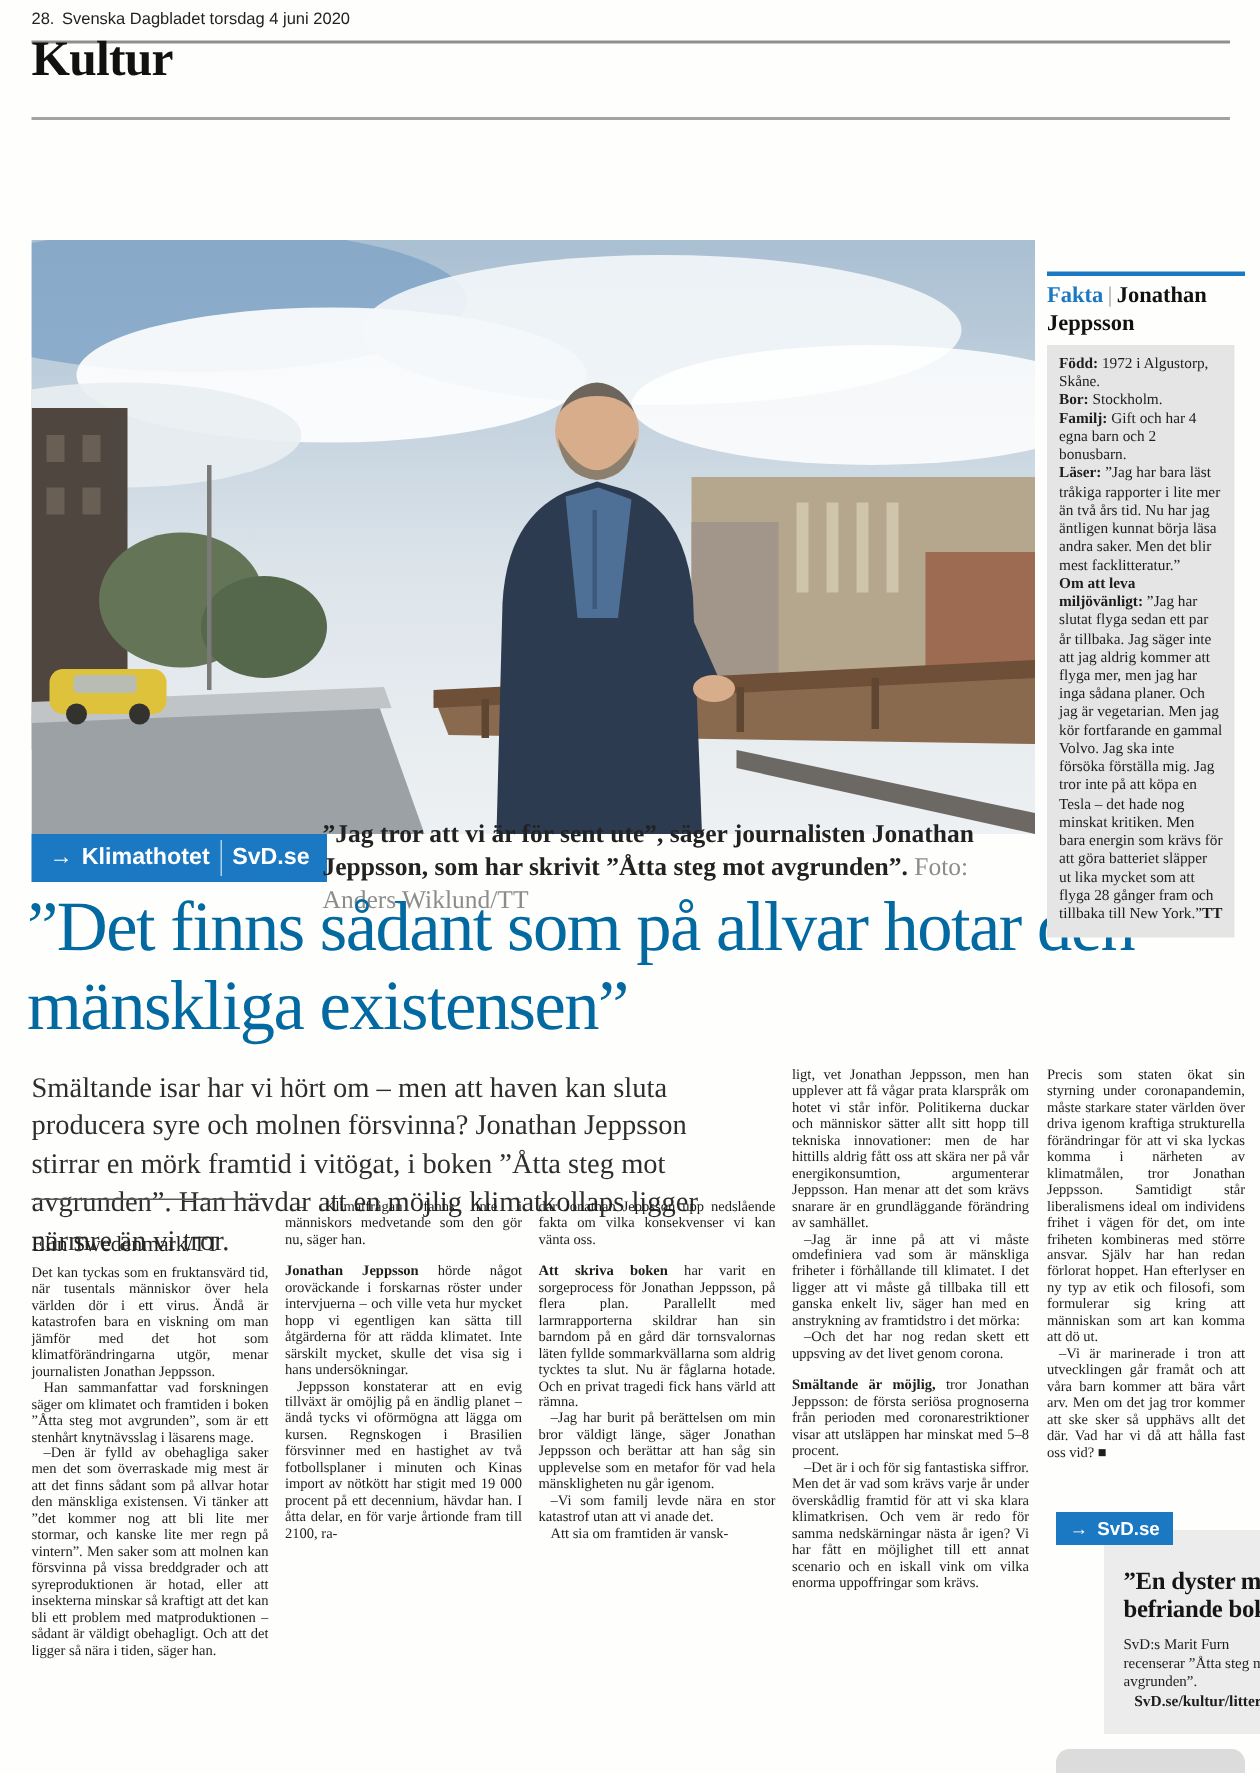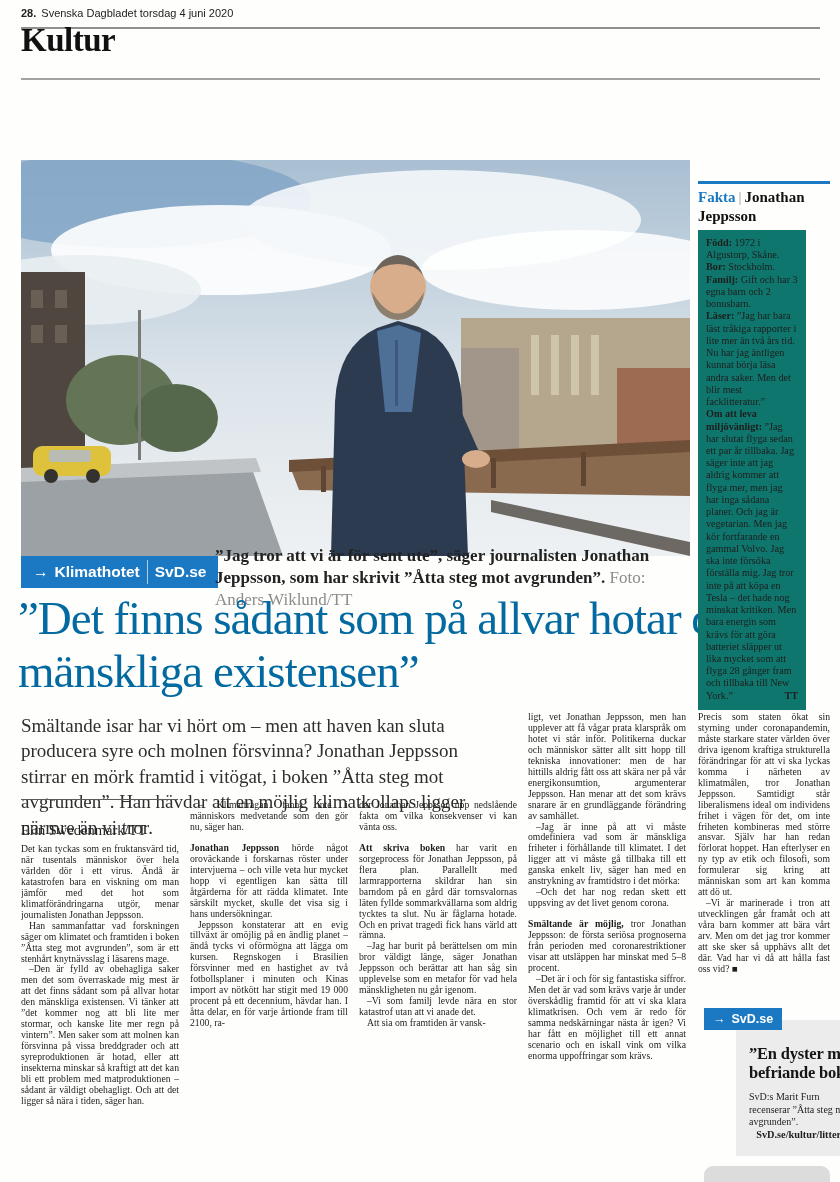--- a/index.html
+++ b/index.html
@@ -5,21 +5,21 @@
   html,body{margin:0;padding:0;}
   body{
     width:840px;height:1182px;position:relative;overflow:hidden;
     background:#fefefd;color:#1d1d1b;
     font-family:"Liberation Serif", serif;
   }
   .abs{position:absolute;}
 
   
   .masthead{top:7px;left:21px;font-family:"Liberation Sans",sans-serif;font-size:11px;color:#222;}
-  .masthead .pgnum{font-weight:bold;margin-right:5px;}
+  .masthead .pgnum{font-weight:normal;margin-right:5px;}
   .rule{background:#8f8f8f;height:2px;left:21px;width:799px;}
   .rule.r1{top:27px;}
   .rule.r2{top:78px;height:1.5px;background:#a3a3a3;}
   .section-title{top:22px;left:21px;font-size:33px;font-weight:bold;letter-spacing:-0.5px;color:#111;}
 
   
   .photo{left:21px;top:160px;width:669px;height:396px;overflow:hidden;background:#cfd8de;}
   .photo svg{display:block;}
 
   
@@ -54,21 +54,21 @@
   .para.indent{text-indent:8px;}
   .para.space-before{margin-top:10px;}
   .para b{font-weight:bold;}
 
   
   .fakta-rule{left:698px;top:181px;width:132px;height:3px;background:#1b78c2;}
   .fakta-header{left:698px;top:188px;width:132px;font-size:15px;font-weight:bold;line-height:1.28;color:#111;}
   .fakta-header .kicker{color:#1b78c2;}
   .fakta-header .hdiv{color:#9a9a9a;font-weight:normal;padding:0 3px;}
   .fakta-panel{
-    left:698px;top:230px;width:108px;background:#0f766e;
+    left:698px;top:230px;width:125px;background:#e5e5e5;
     padding:7px 8px 8px;box-sizing:border-box;
     font-size:10.2px;line-height:1.2;hyphens:auto;
   }
   .fakta-item{margin:0;}
   .fakta-credit{text-align:right;font-weight:bold;margin-top:-12px;}
 
   
   .svd-panel{left:736px;top:1020px;width:132px;height:136px;background:#ececec;box-sizing:border-box;}
   .badge-svd{left:704px;top:1008px;height:22px;padding:0 9px;font-size:12.5px;}
   .svd-quote{padding:24px 8px 0 13px;font-size:16.5px;font-weight:bold;line-height:1.16;letter-spacing:-0.2px;color:#151515;}
@@ -208,21 +208,21 @@
 <div class="abs fakta-rule"></div>
 <div class="abs fakta-header">
   <span class="kicker">Fakta</span><span class="hdiv">|</span><span>Jonathan Jeppsson</span>
 </div>
 <div class="abs fakta-panel">
   <div>
   <p class="fakta-item"><b>Född:</b> <span>1972 i Algustorp, Skåne.</span></p>
 
   <p class="fakta-item"><b>Bor:</b> <span>Stockholm.</span></p>
 
-  <p class="fakta-item"><b>Familj:</b> <span>Gift och har 3 egna barn och 2 bonusbarn.</span></p>
+  <p class="fakta-item"><b>Familj:</b> <span>Gift och har 4 egna barn och 2 bonusbarn.</span></p>
 
   <p class="fakta-item"><b>Läser:</b> <span>”Jag har bara läst tråkiga rapporter i lite mer än två års tid. Nu har jag äntligen kunnat börja läsa andra saker. Men det blir mest facklitteratur.”</span></p>
 
   <p class="fakta-item"><b>Om att leva miljövänligt:</b> <span>”Jag har slutat flyga sedan ett par år tillbaka. Jag säger inte att jag aldrig kommer att flyga mer, men jag har inga sådana planer. Och jag är vegetarian. Men jag kör fortfarande en gammal Volvo. Jag ska inte försöka förställa mig. Jag tror inte på att köpa en Tesla – det hade nog minskat kritiken. Men bara energin som krävs för att göra batteriet släpper ut lika mycket som att flyga 28 gånger fram och tillbaka till New York.”</span></p>
 </div>
   <div class="fakta-credit">TT</div>
 </div>
 
 <div class="abs svd-panel">
   <div class="svd-quote">”En dyster men befriande bok”</div>

